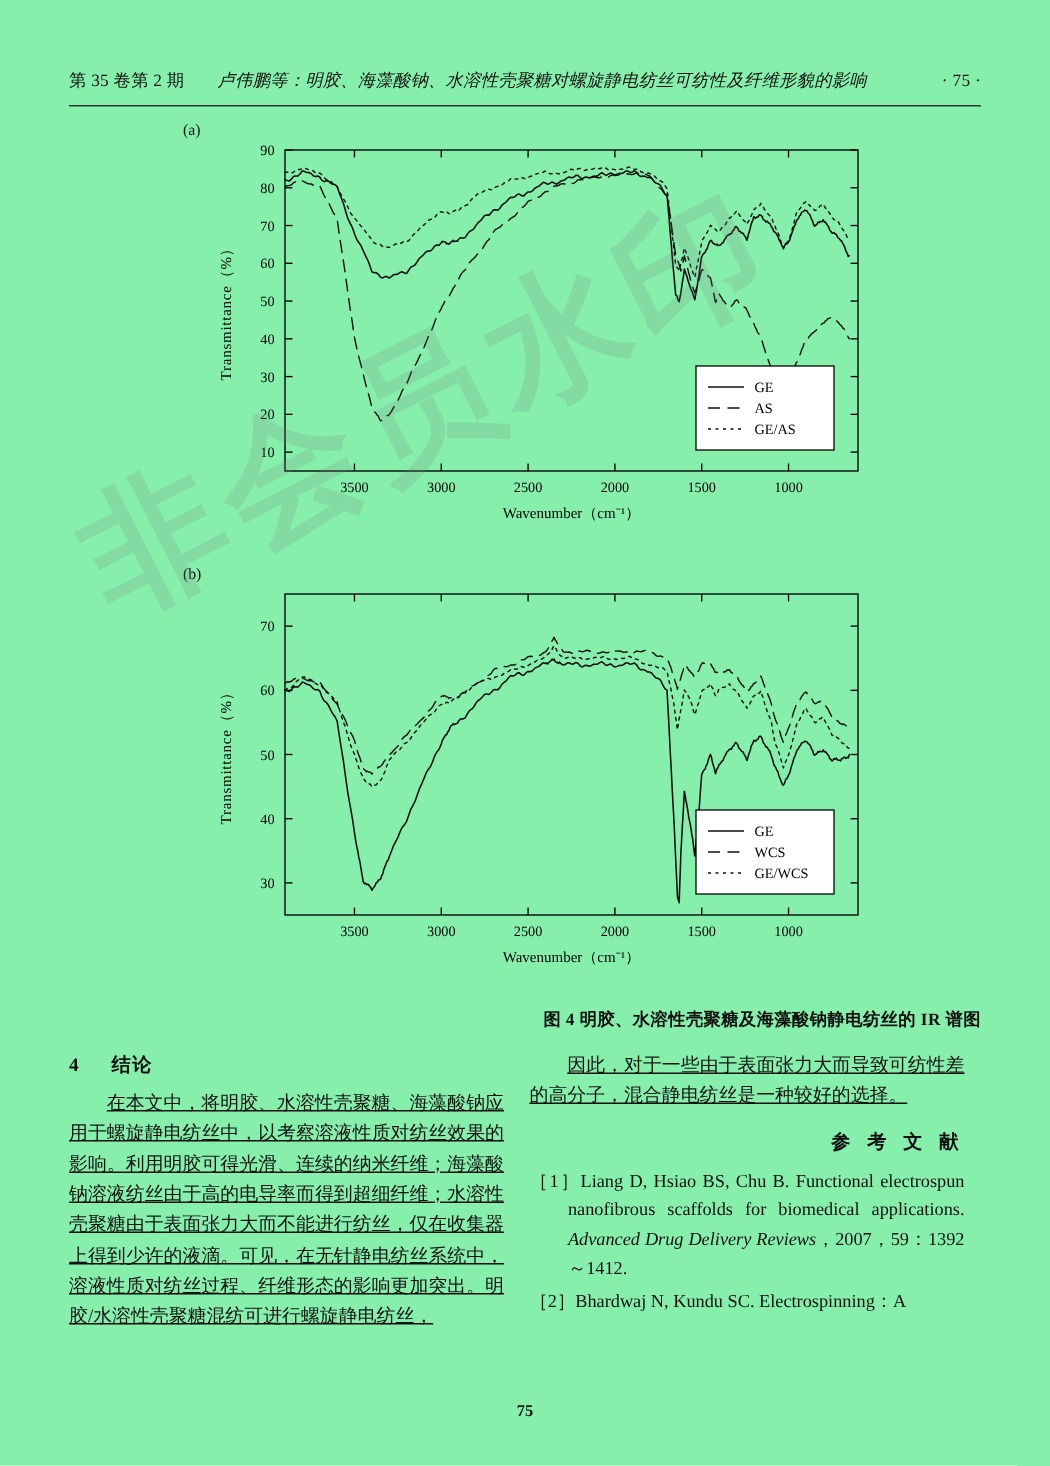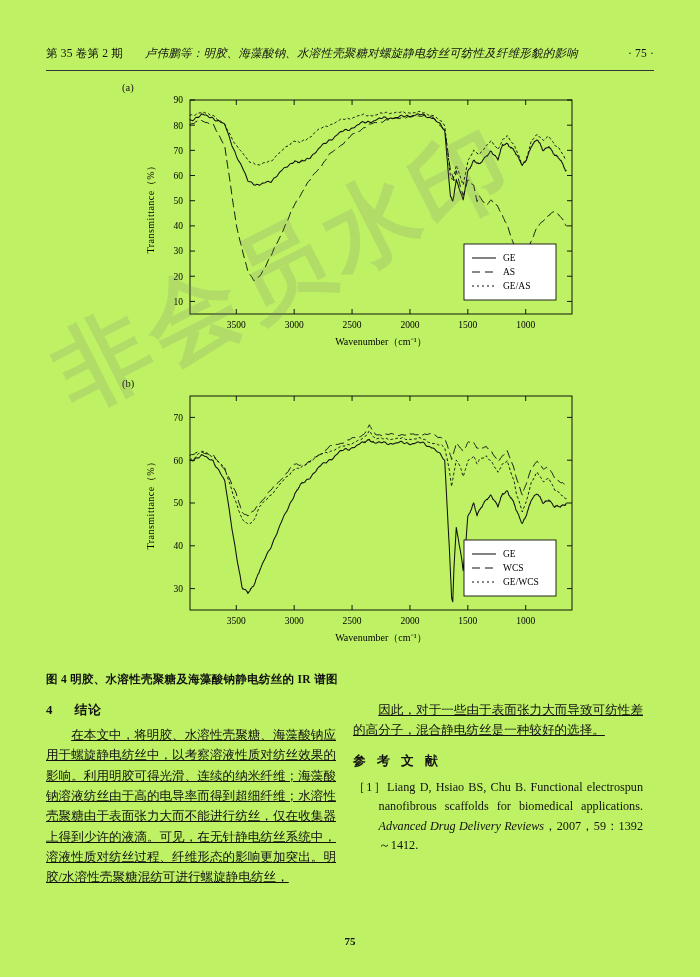--- a/index.html
+++ b/index.html
@@ -11,21 +11,21 @@
     width: 700px;
     height: 977px;
     position: relative;
     font-family: "Liberation Serif", serif;
     color: #111;
     overflow: hidden;
   }
   .page {
     position: absolute;
     inset: 0;
-    background: #bef264;
+    background: #86efac;
   }
   
   .runhead {
     position: absolute;
     top: 46px;
     left: 46px;
     right: 46px;
     height: 22px;
     display: flex;
     align-items: baseline;
@@ -67,21 +67,21 @@
     position: relative;
     width: 470px;
   }
   svg.plot { display: block; }
 
   .fig-caption {
     position: absolute;
     top: 672px;
     left: 46px;
     right: 46px;
-    text-align: left;
+    text-align: right;
     font-size: 11.5px;
     font-weight: bold;
     letter-spacing: 0.3px;
   }
 
   
   .watermark {
     position: absolute;
     left: 60px;
     top: 180px;
@@ -116,21 +116,21 @@
     margin-bottom: 4px;
     letter-spacing: 1px;
   }
   .para {
     text-align: justify;
     text-justify: inter-ideograph;
     margin: 0;
   }
   .indent { text-indent: 2em; text-decoration: underline; }
   .ref-head {
-    text-align: left;
+    text-align: right;
     font-weight: bold;
     font-size: 12.8px;
     letter-spacing: 4px;
     margin: 10px 0 6px 0;
   }
   .ref {
     text-align: justify;
     margin: 0 0 2px 0;
     font-size: 12.2px;
     line-height: 1.6;
@@ -295,18 +295,19 @@
         &nbsp;&nbsp;&nbsp;
         <span>结论</span>
       </div>
       <p class="para indent">在本文中，将明胶、水溶性壳聚糖、海藻酸钠应用于螺旋静电纺丝中，以考察溶液性质对纺丝效果的影响。利用明胶可得光滑、连续的纳米纤维；海藻酸钠溶液纺丝由于高的电导率而得到超细纤维；水溶性壳聚糖由于表面张力大而不能进行纺丝，仅在收集器上得到少许的液滴。可见，在无针静电纺丝系统中，溶液性质对纺丝过程、纤维形态的影响更加突出。明胶/水溶性壳聚糖混纺可进行螺旋静电纺丝，</p>
     </div>
     <div class="col">
       <p class="para indent">因此，对于一些由于表面张力大而导致可纺性差的高分子，混合静电纺丝是一种较好的选择。</p>
       <div class="ref-head">参 考 文 献</div>
       <div id="ref-list">
           <p class="ref"><span>［1］</span><span>Liang D, Hsiao BS, Chu B. Functional electrospun nanofibrous scaffolds for biomedical applications. </span><span class="it">Advanced Drug Delivery Reviews</span><span>，2007，59：1392～1412.</span></p>
+          <p class="ref"><span>［2］</span><span>Bhardwaj N, Kundu SC. Electrospinning：A</span></p>
         </div>
     </div>
   </div>
 
   <div class="folio">75</div>
 </div>
 
 </body></html>

